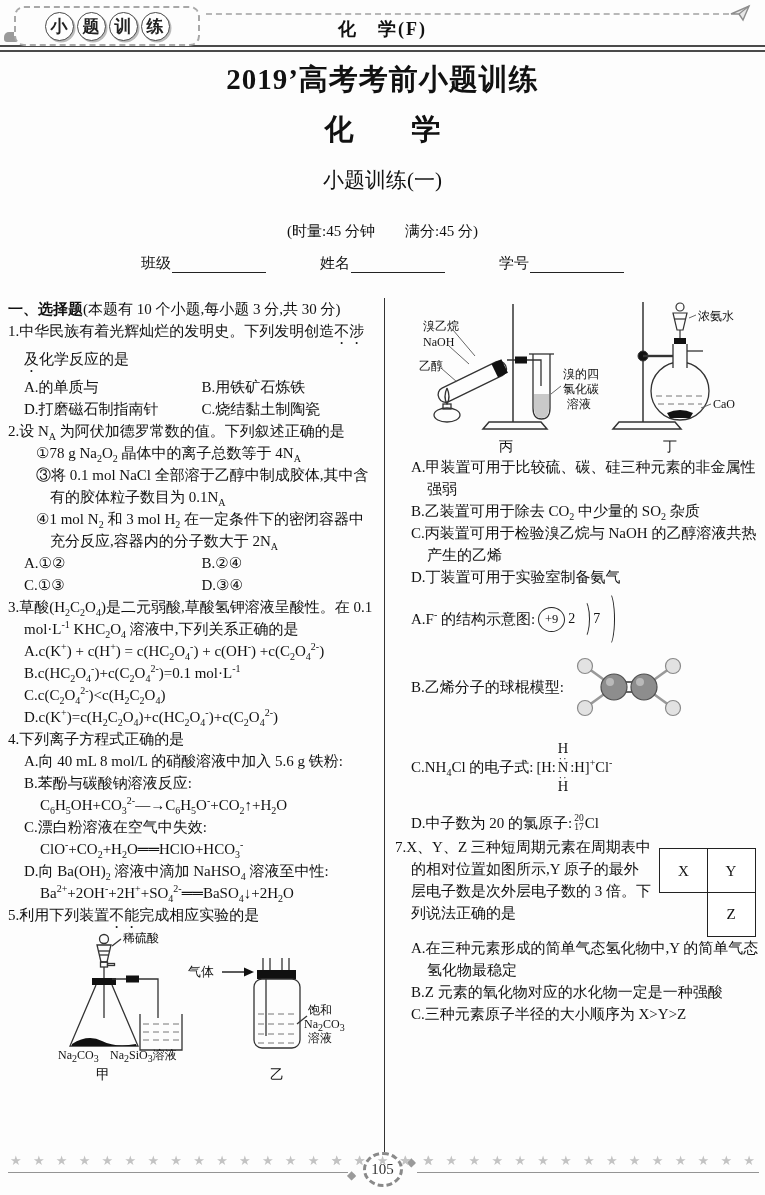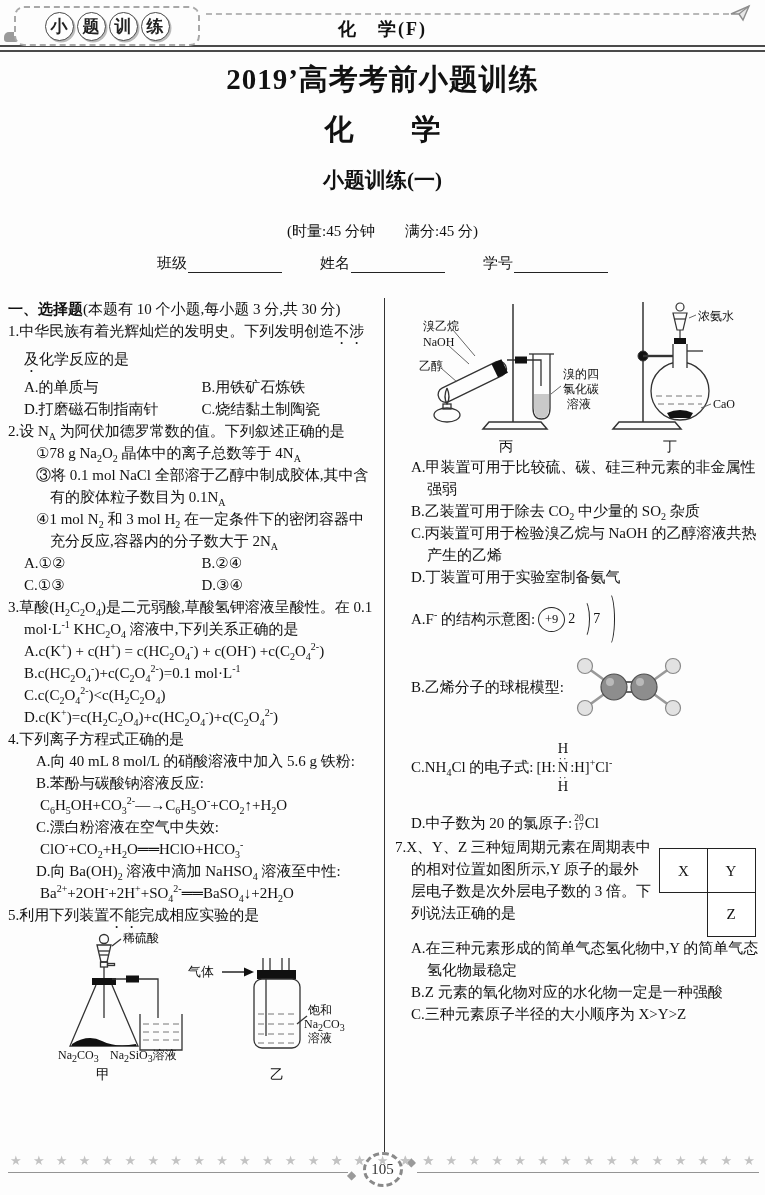--- a/index.html
+++ b/index.html
@@ -13,35 +13,35 @@
   .logo-ch{width:29px;height:29px;border:1.6px solid #4a4a4a;border-radius:50%;display:flex;align-items:center;
         justify-content:center;font-size:17px;font-weight:700;color:#222;box-shadow:1.5px 1.5px 0 #bbb;background:#fff}
   .hand{position:absolute;top:32px;left:4px;width:18px;height:10px;background:#9a9a9a;border-radius:5px 7px 2px 3px;z-index:1}
   .dashline{position:absolute;top:13px;left:206px;right:36px;border-top:2px dashed #b8b8b8}
   .plane{position:absolute;top:4px;right:12px}
   .course{position:absolute;top:17px;left:0;right:0;text-align:center;font-size:18px;font-weight:700;letter-spacing:2px}
   .rule2{position:absolute;top:45px;left:0;width:765px;height:7px;border-top:2.5px solid #4a4a4a;border-bottom:2.5px solid #4a4a4a}
 
   .title{position:absolute;top:60px;left:0;right:0;text-align:center;font-size:29px;font-weight:700;letter-spacing:1px}
   .subject{position:absolute;top:110px;left:0;right:0;text-align:center;font-size:29px;font-weight:700}
-  .section{position:absolute;top:166px;left:0;right:0;text-align:center;font-size:21px;font-weight:700}
+  .section{position:absolute;top:166px;left:0;right:0;text-align:center;font-size:21px;font-weight:400}
   .meta{position:absolute;top:222px;left:0;right:0;text-align:center;font-size:15px}
-  .fields{position:absolute;top:254px;left:0;right:0;display:flex;justify-content:center;gap:38px;font-size:15px}
+  .fields{position:absolute;top:254px;left:0;right:0;display:flex;justify-content:center;gap:54px;font-size:15px}
   .fgroup{display:flex;align-items:flex-end}
   .blank{display:inline-block;width:94px;height:17px;border-bottom:1.2px solid #222;margin-left:1px}
 
   
   .main{position:absolute;top:298px;left:8px;width:751px;height:854px;display:flex;font-size:15px;line-height:22px}
   .colL{width:376px;padding-right:5px}
   .colR{flex:1;border-left:1.2px solid #333;padding-left:10px}
   sub{font-size:10px;line-height:0}
   sup{font-size:10px;line-height:0}
   .bd{font-weight:700}
   .q{padding-left:16px;text-indent:-16px}
-  .opt{margin-left:28px}
+  .opt{margin-left:16px}
   .opt2{display:flex;margin-left:16px}
   .opt2 span{width:50%}
   .itm{margin-left:28px;padding-left:14px;text-indent:-14px}
   .hang{margin-left:16px;padding-left:16px;text-indent:-16px}
   .eq{margin-left:32px}
   .em-dot{-webkit-text-emphasis:filled dot #111;-webkit-text-emphasis-position:under right;
           text-emphasis:filled dot #111;text-emphasis-position:under right}
 
   
   .diag{position:relative}

